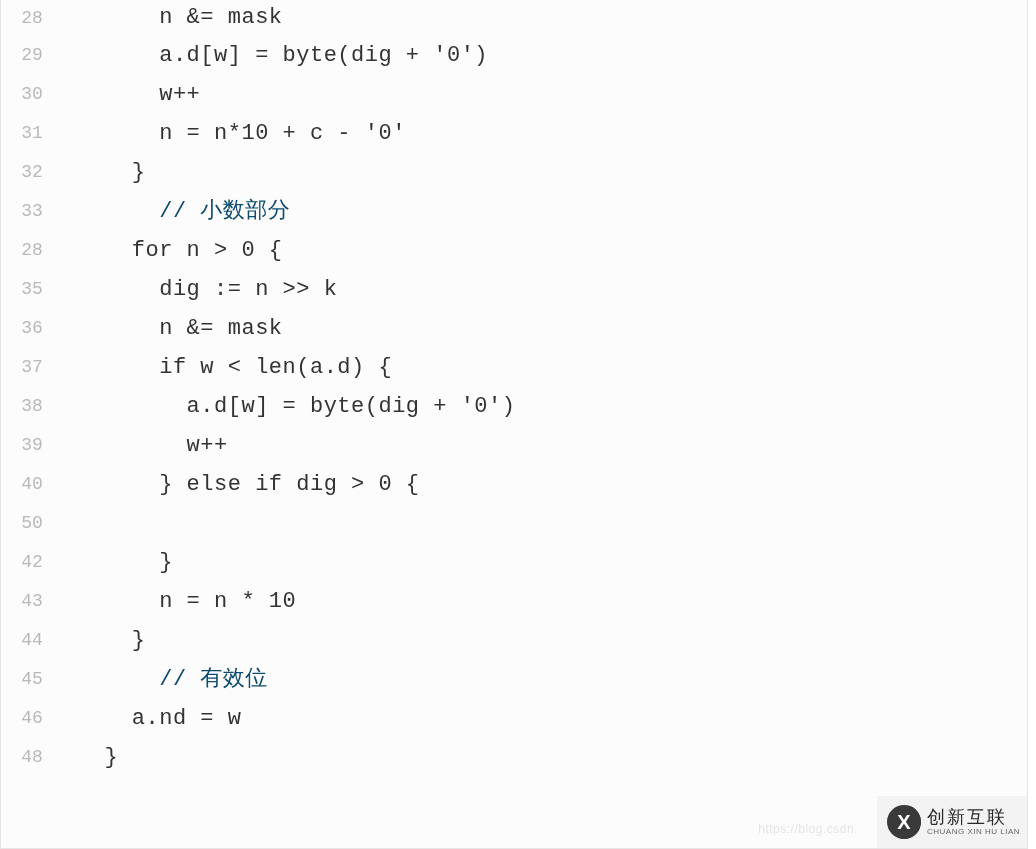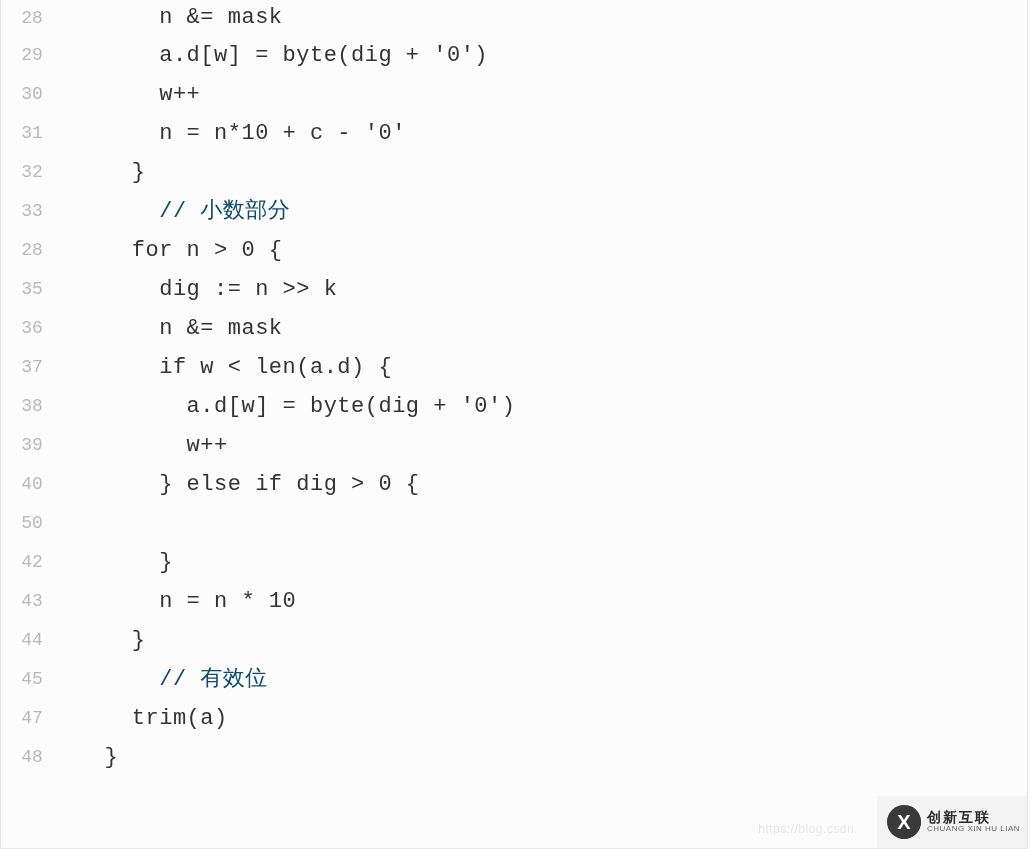--- a/index.html
+++ b/index.html
@@ -10,21 +10,21 @@
   .line:first-child{height:36px;line-height:36px}
   .ln{width:62px;text-align:center;color:#b9b9b9;font-size:18px;user-select:none;flex:0 0 62px}
   .code{padding-left:14px;font-size:22px;letter-spacing:.5px}
   .comment{color:#0c4a6e}
   .watermark-url{position:absolute;right:169px;bottom:12px;color:rgba(0,0,0,.10);font-family:Liberation Sans, sans-serif;font-size:12px;letter-spacing:.5px}
   .brand{position:absolute;right:0;bottom:0;width:150px;height:52px;background:#f3f3f4;display:flex;align-items:center;gap:6px;padding-left:10px;box-sizing:border-box}
   .brand-logo{width:34px;height:34px;border-radius:50%;background:#3a3a3a;position:relative;display:flex;align-items:center;justify-content:center}
   .brand-logo::before{content:"";position:absolute;width:34px;height:34px;border-radius:50%;border:2px solid #3a3a3a;box-sizing:border-box;clip-path:polygon(50% 0,100% 0,100% 100%,50% 100%);transform:rotate(12deg)}
   .brand-x{color:#fff;font-family:Arial,Helvetica,sans-serif;font-size:20px;font-weight:700;line-height:1}
   .brand-text{display:flex;flex-direction:column;line-height:1.1}
-  .brand-cn{font-family:"Microsoft YaHei","PingFang SC",sans-serif;font-size:14px;font-weight:700;color:#2a2a2a;letter-spacing:2px}
+  .brand-cn{font-family:"Microsoft YaHei","PingFang SC",sans-serif;font-size:18px;font-weight:400;color:#2a2a2a;letter-spacing:2px}
   .brand-py{font-family:Liberation Sans, sans-serif;font-size:8px;color:#666;letter-spacing:.5px}
 </style>
 </head>
 <body>
 
 <div class="code-block">
   <div class="gutter-bg"></div>
   <div id="lines">
       <div class="line"><span class="ln">28</span><span class="code">      n &amp;= mask</span></div>
       <div class="line"><span class="ln">29</span><span class="code">      a.d[w] = byte(dig + '0')</span></div>
@@ -37,21 +37,21 @@
       <div class="line"><span class="ln">36</span><span class="code">      n &amp;= mask</span></div>
       <div class="line"><span class="ln">37</span><span class="code">      if w &lt; len(a.d) {</span></div>
       <div class="line"><span class="ln">38</span><span class="code">        a.d[w] = byte(dig + '0')</span></div>
       <div class="line"><span class="ln">39</span><span class="code">        w++</span></div>
       <div class="line"><span class="ln">40</span><span class="code">      } else if dig &gt; 0 {</span></div>
       <div class="line"><span class="ln">50</span></div>
       <div class="line"><span class="ln">42</span><span class="code">      }</span></div>
       <div class="line"><span class="ln">43</span><span class="code">      n = n * 10</span></div>
       <div class="line"><span class="ln">44</span><span class="code">    }</span></div>
       <div class="line"><span class="ln">45</span><span class="code comment">      // 有效位</span></div>
-      <div class="line"><span class="ln">47</span><span class="code">    trim(a)</span></div>
+      <div class="line"><span class="ln">46</span><span class="code">    a.nd = w</span></div>
       <div class="line"><span class="ln">48</span><span class="code">  }</span></div>
     </div>
 
   <div class="watermark-url">https://blog.csdn.</div>
 
   <div class="brand">
     <div class="brand-logo">
       <span class="brand-x">X</span>
     </div>
     <div class="brand-text">

